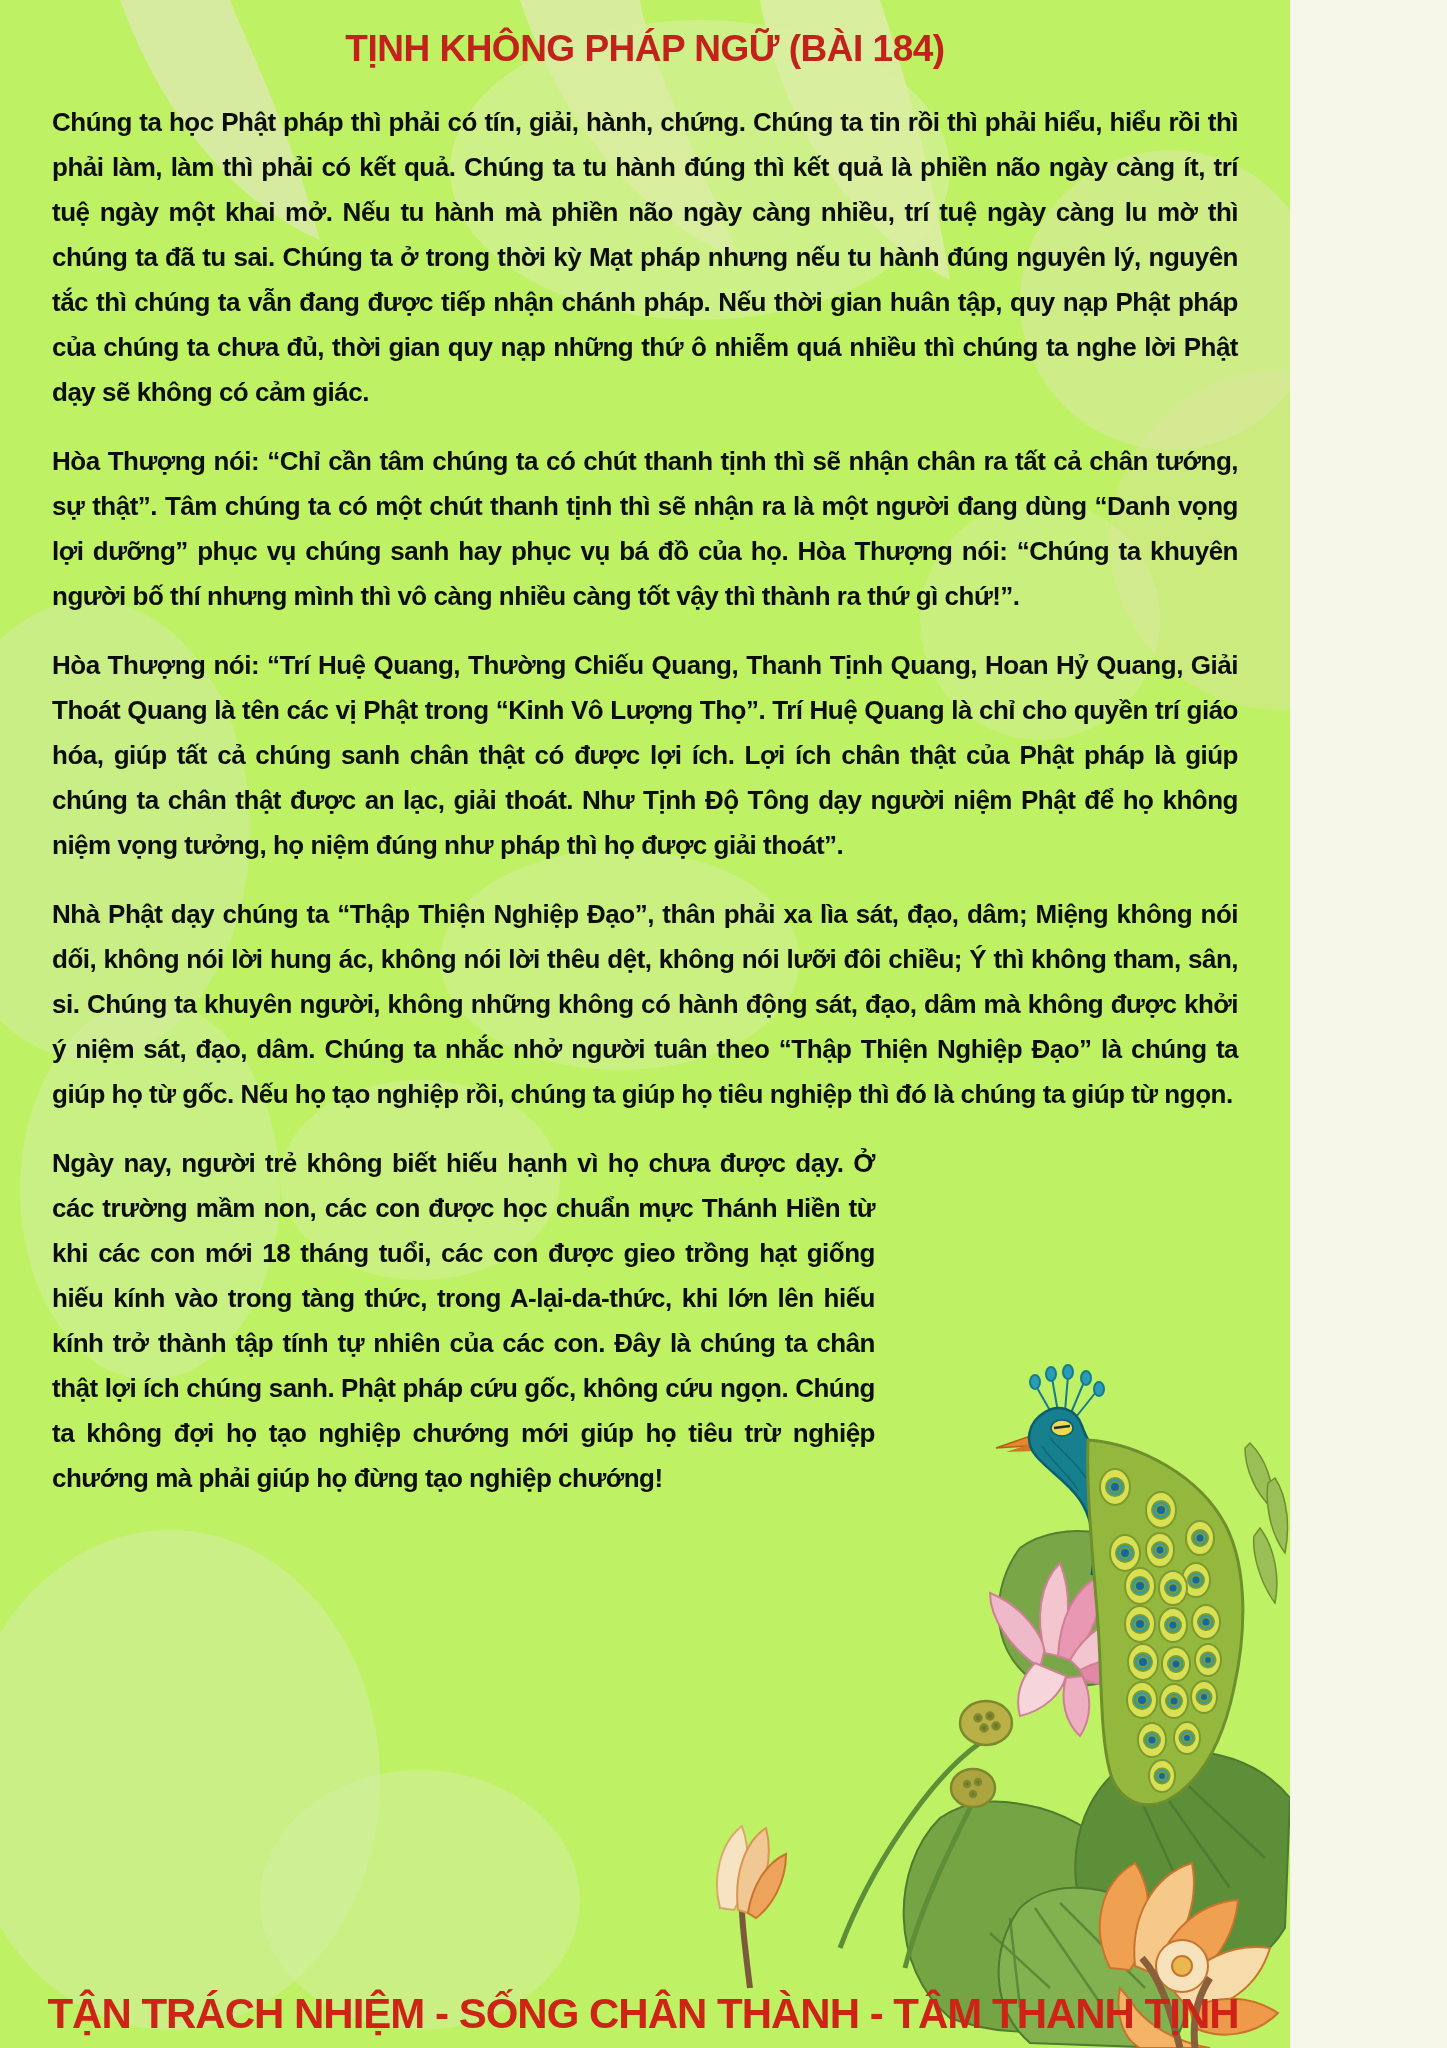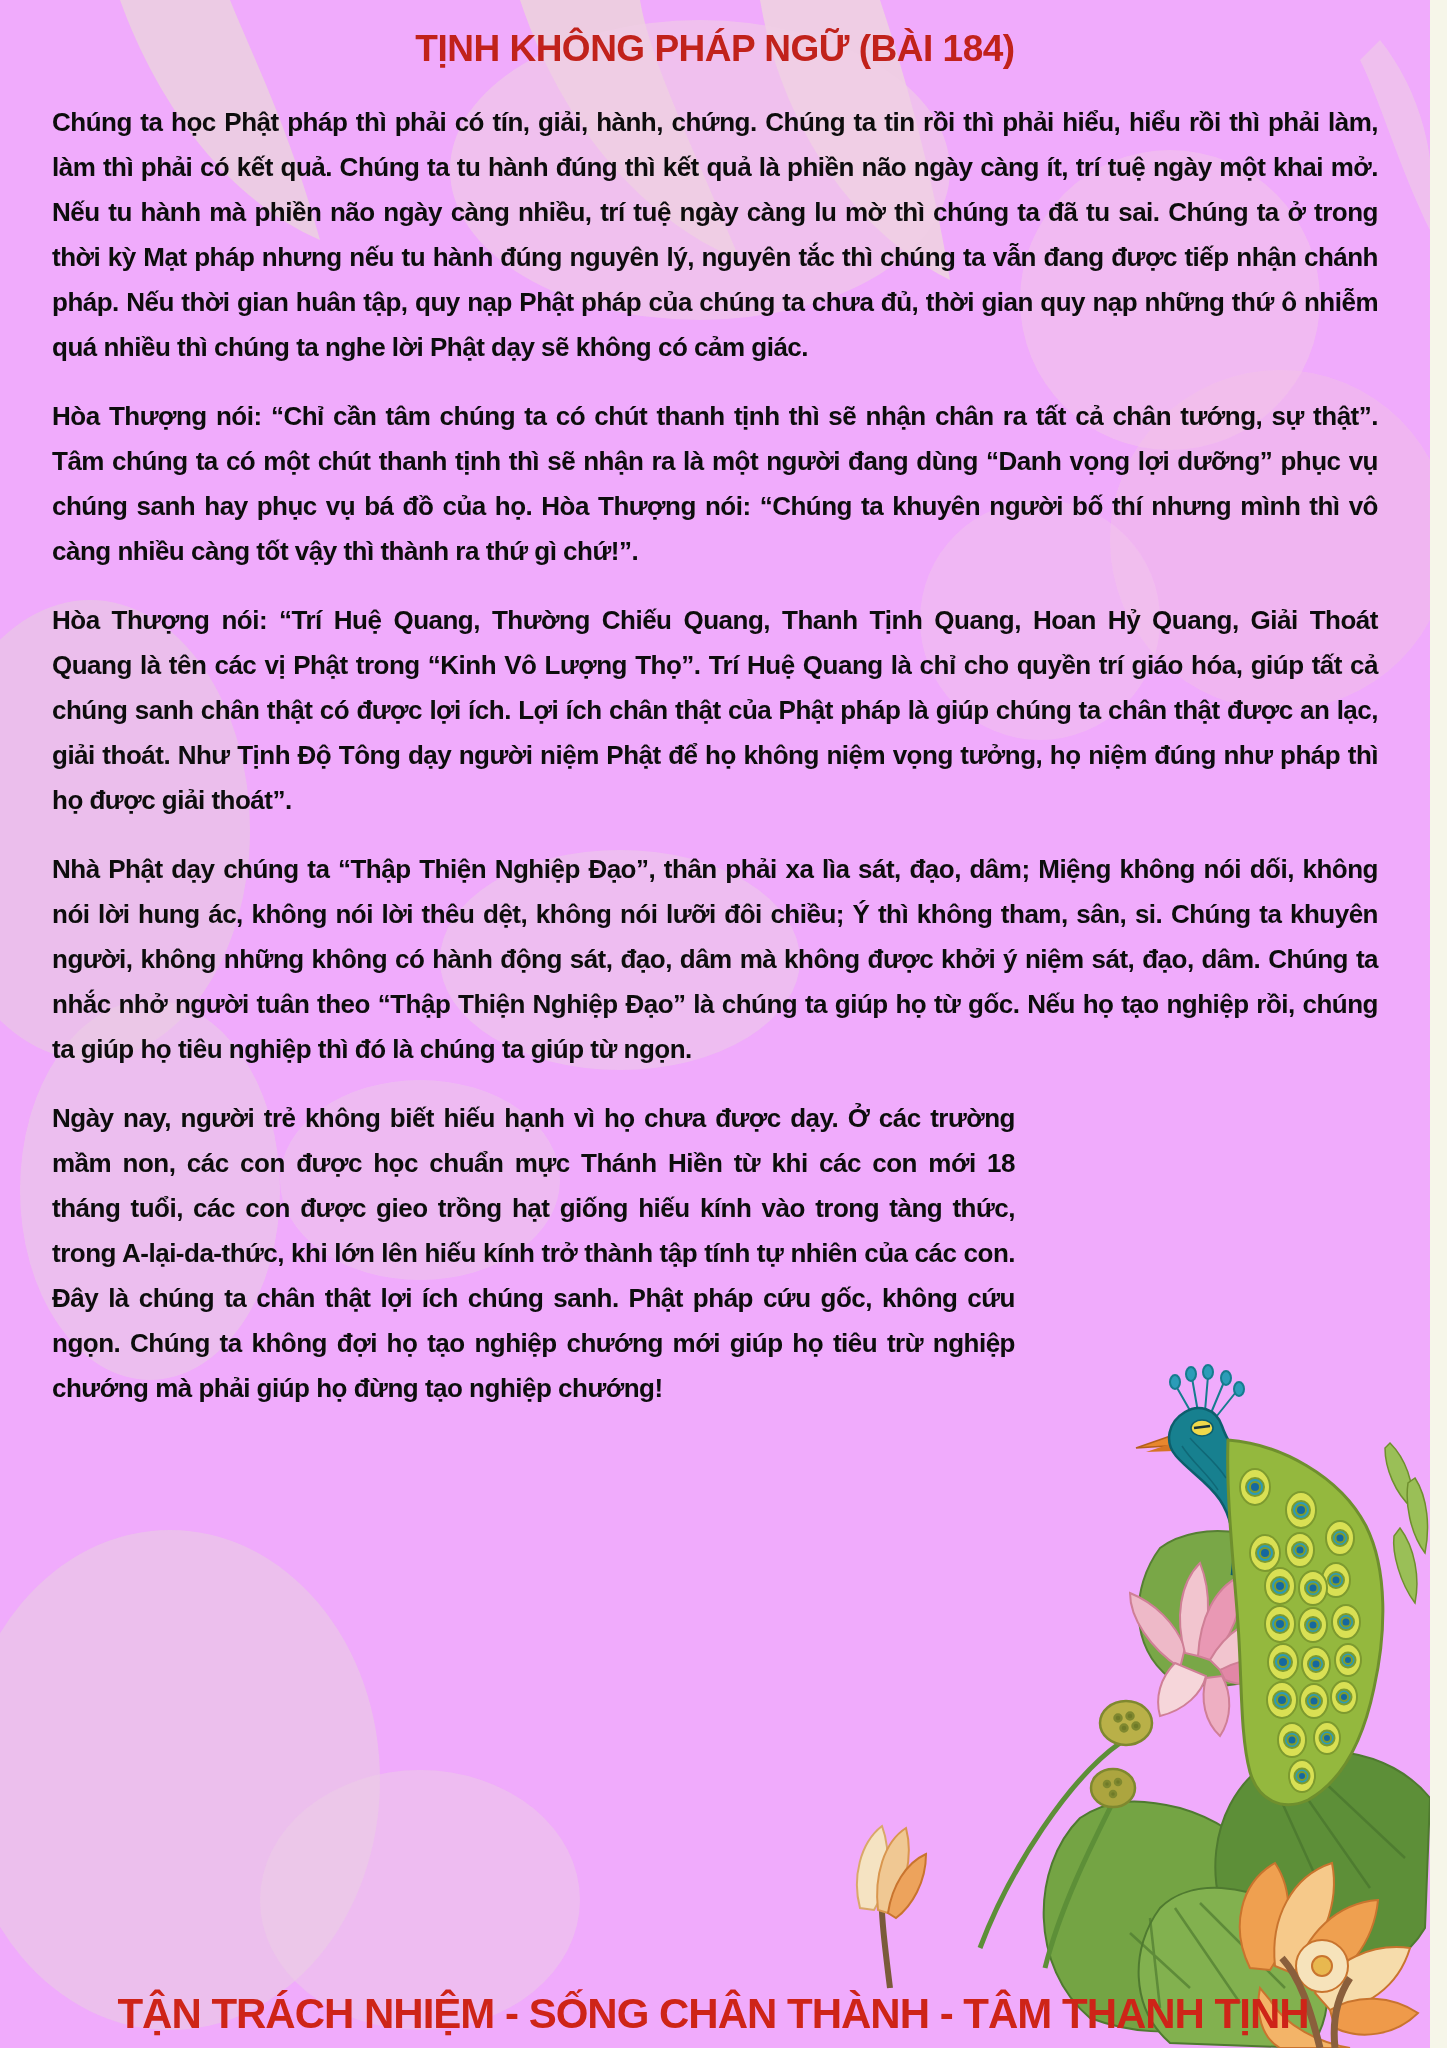--- a/index.html
+++ b/index.html
@@ -1,19 +1,19 @@
 <!DOCTYPE html>
 <html><head>
 <meta charset="utf-8">
 <style>
   html,body{margin:0;padding:0;background:#f6f6e9;}
   .page{
     position:relative;
-    width:1430px;height:2048px;
-    background:#f0abfc;
+    width:1290px;height:2048px;
+    background:#bef264;
     overflow:hidden;
     font-family:"Liberation Sans",sans-serif;
   }
   .watermark{position:absolute;left:0;top:0;z-index:0;}
   .illustration{position:absolute;right:0;bottom:0;width:600px;height:700px;z-index:1;}
   .content{
     position:absolute;left:0;top:0;right:0;
     padding:28px 52px 0 52px;
     z-index:2;
   }

